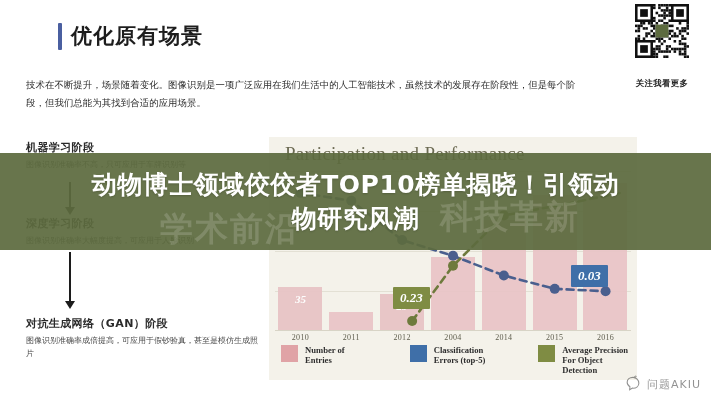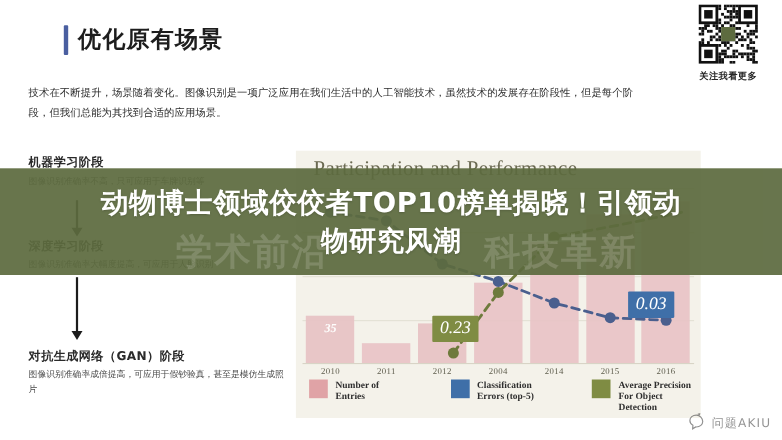--- a/index.html
+++ b/index.html
@@ -94,21 +94,21 @@
     display:flex; justify-content:space-around;
   }
   .xlabels span{
     width:12.5%; text-align:center;
     font-family:"Liberation Serif","DejaVu Serif",serif;
     font-size:8px; color:#5d5c4c; letter-spacing:0.3px;
   }
   .callout{
     position:absolute; padding:3px 7px; border-radius:1px;
     font-family:"Liberation Serif","DejaVu Serif",serif;
-    font-style:italic; font-weight:400; font-size:16px; color:#fff;
+    font-style:italic; font-weight:700; font-size:13px; color:#fff;
   }
   .callout.green{ background:#7f8c43;margin-top:12px; }
   .callout.blue{ background:#3f6fa8; }
 
   .legend{
     position:absolute; left:12px; top:208px; width:352px;
     display:flex; justify-content:space-between; gap:34px;
   }
   .legend-item{ display:flex; gap:7px; align-items:flex-start; width:110px; }
   .swatch{ width:17px; height:17px; flex:0 0 17px; }
@@ -125,42 +125,42 @@
   .banner-ghost{
     position:absolute; inset:0; overflow:hidden;
   }
   .ghost-word{
     position:absolute;
     font-family:Liberation Serif, serif;
     font-weight:800; color:rgba(255,255,255,.16);
     font-size:33px; letter-spacing:2px; white-space:nowrap;
   }
   .ghost-left{ left:160px; top:54px; }
-  .ghost-right{ left:440px; top:54px;text-align:center; }
+  .ghost-right{ left:440px; top:42px;text-align:center; }
   .headline{
     position:absolute; left:0; top:153px; width:711px; height:97px;
     display:flex; flex-direction:column; justify-content:center; align-items:center;
     padding:0 44px; text-align:center;
   }
   .headline-line{
     font-family:"DejaVu Sans","Liberation Sans",sans-serif;
     font-weight:800; font-size:25px; color:#ffffff; line-height:34px;
     letter-spacing:0.5px; text-shadow:0 1px 2px rgba(0,0,0,.18);
     white-space:nowrap;
   }
 
   
   .qr-wrap{
     position:absolute; right:12px; top:4px; width:74px; text-align:center;
   }
   .qr-code{
     width:54px; height:54px; margin:0 auto; background:#fff; position:relative;
   }
   .qr-caption{
-    margin-top:6px; font-size:8.4px; font-weight:700; color:#262626;
+    margin-top:20px; font-size:8.4px; font-weight:700; color:#262626;
     font-family:"DejaVu Sans","Liberation Sans",sans-serif; letter-spacing:.4px;
   }
 
   
   .watermark{
     position:absolute; right:10px; bottom:6px;
     display:flex; align-items:center; gap:4px; opacity:.55;
   }
   .wm-mark{ width:20px; height:20px; }
   .wm-text{

